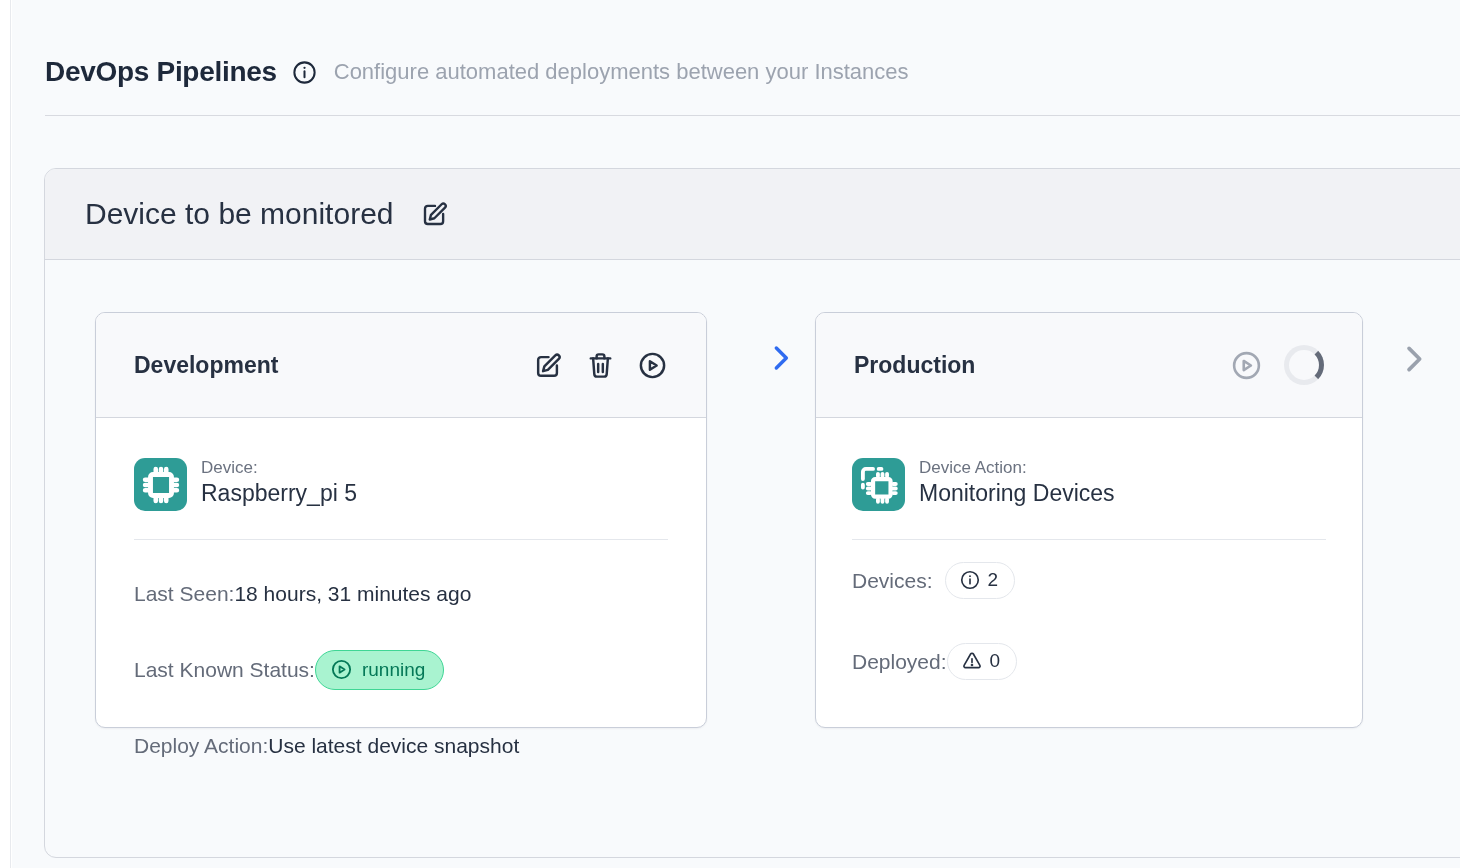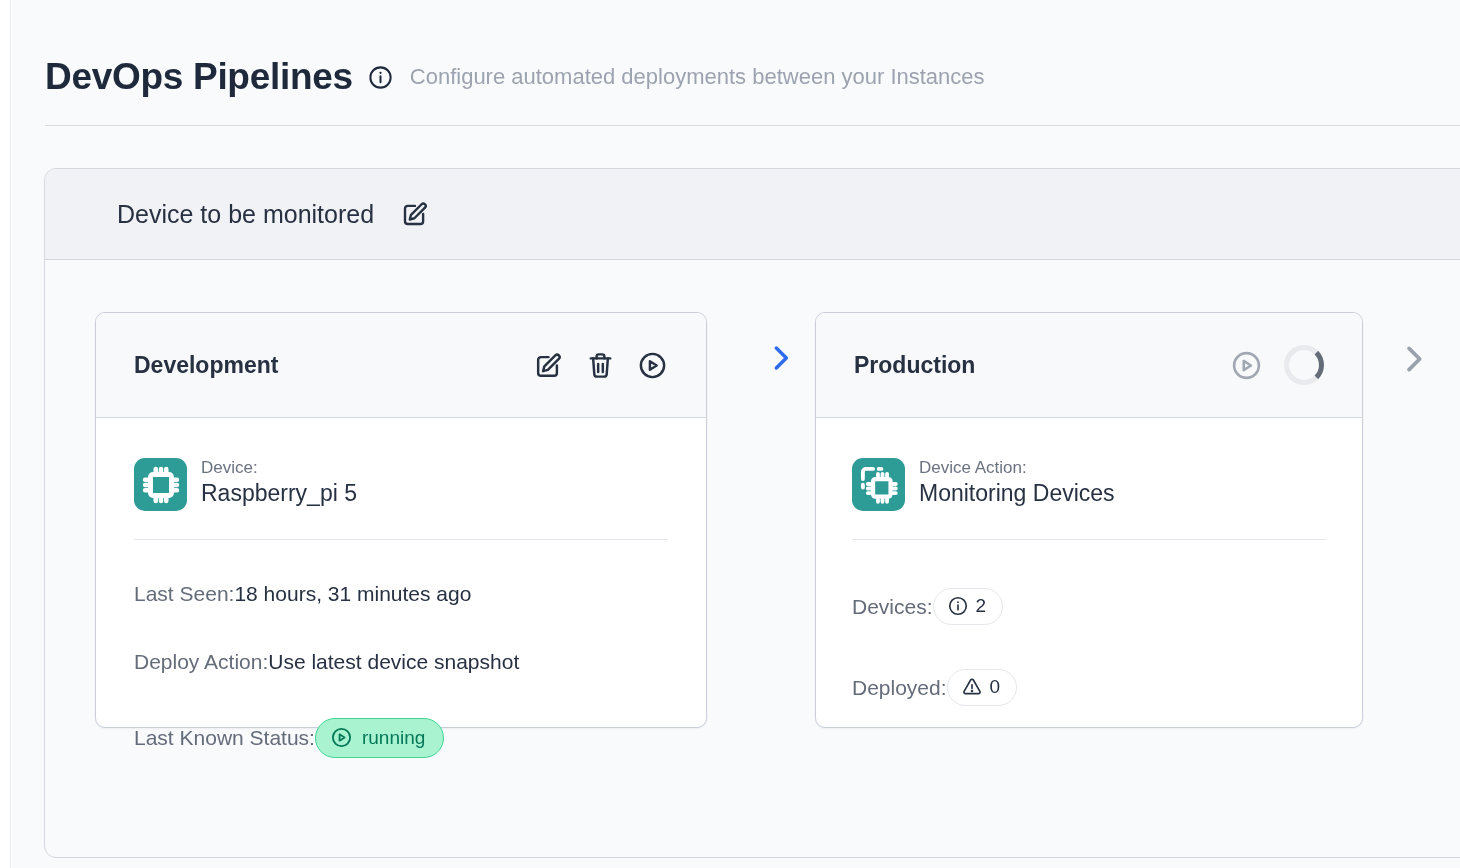--- a/index.html
+++ b/index.html
@@ -9,32 +9,32 @@
     background:#ffffff; overflow:hidden; position:relative;
     color:#273142;
   }
   .left-strip{ position:absolute; left:0; top:0; width:11px; height:100%;
     background:#ffffff; border-right:1px solid #e8eaee; }
   .main{ position:absolute; left:12px; top:0; right:0; bottom:0;
     background:#f8fafc; overflow:hidden; }
 
   
   .page-header{ display:flex; align-items:center; padding:56px 0 0 33px; }
-  .page-title{ font-size:37px; font-weight:700; color:#1e293b; letter-spacing:-0.3px; }
+  .page-title{ font-size:28px; font-weight:700; color:#1e293b; letter-spacing:-0.3px; }
   .page-info{ margin-left:14px; display:flex; align-items:center; }
   .page-info svg{ width:27px; height:27px; color:#1e293b; display:block; }
   .page-subtitle{ margin-left:16px; font-size:22px; color:#9ca3af;text-align:right; }
   .header-rule{ margin:27px 0 0 33px; border:0; border-top:1.5px solid #d8dae0; }
 
   
   .pipeline-panel{ position:absolute; left:32px; top:168px; width:1480px; height:690px;
     border:1.5px solid #d4d7de; border-radius:12px; background:#f8fafc; }
   .panel-header{ height:91px; background:#f1f2f5; border-bottom:1.5px solid #d4d7de;
     border-radius:11px 11px 0 0; display:flex; align-items:center; padding:0 40px; }
-  .panel-title{ font-size:25px; color:#273142;margin-left:32px; }
+  .panel-title{ font-size:30px; color:#273142; }
   .panel-edit{ margin-left:26px; background:none; border:0; cursor:pointer; padding:0; }
   .panel-edit svg{ width:30px; height:30px; color:#273142; display:block; }
   .panel-body{ position:relative; height:596px; }
 
   
   .card{ position:absolute; top:52px; height:416px; background:#ffffff;
     border:1.5px solid #c9ced9; border-radius:10px;
     box-shadow:0 1px 2px rgba(16,24,40,.05); }
   .card-dev{ left:50px; width:612px; }
   .card-prod{ left:770px; width:548px; }
@@ -58,21 +58,21 @@
   .device-meta{ display:flex; flex-direction:column; }
   .device-label{ font-size:17px; color:#6b7280; }
   .device-name{ font-size:23px; color:#273142; margin-top:2px; }
 
   .card-divider{ border:0; border-top:1.5px solid #e4e7ec; margin:28px 0 0 0; }
 
   .info-row{ display:flex; align-items:center; justify-content:flex-start; }
   .row-1{ margin-top:42px; }
   .row-2{ margin-top:44px; }
   .row-3{ margin-top:44px; }
-  .prod-row-1{ margin-top:48px; }
+  .prod-row-1{ margin-top:22px;gap:12px; }
   .prod-row-2{ margin-top:44px; }
   .info-label{ font-size:21px; color:#646b79; }
   .info-value{ font-size:21px; color:#273142; }
 
   .status-pill{ display:inline-flex; align-items:center; gap:9px;
     background:#a9f3d0; border:1.5px solid #3fd695; border-radius:999px;
     padding:7px 18px 8px 14px; color:#047857; font-size:19px; }
   .status-pill svg{ width:23px; height:23px; display:block; }
 
   .count-badge{ display:inline-flex; align-items:center; gap:7px;
@@ -204,35 +204,35 @@
             </span>
           </div>
 
           <hr class="card-divider">
 
           <div class="info-row row-1">
             <span class="info-label">Last Seen:</span>
             <span class="info-value">18 hours, 31 minutes ago</span>
           </div>
 
+          <div class="info-row row-2">
+            <span class="info-label">Last Known Status:</span>
+            <span class="status-pill">
+              <span>
+                <svg viewBox="0 0 24 24">
+                    <use href="#ic-play-circle"></use>
+                  </svg>
+              </span>
+              <span>running</span>
+            </span>
+          </div>
+
           <div class="info-row row-3">
             <span class="info-label">Deploy Action:</span>
             <span class="info-value">Use latest device snapshot</span>
-          </div>
-
-          <div class="info-row row-2">
-            <span class="info-label">Last Known Status:</span>
-            <span class="status-pill">
-              <span>
-                <svg viewBox="0 0 24 24">
-                    <use href="#ic-play-circle"></use>
-                  </svg>
-              </span>
-              <span>running</span>
-            </span>
           </div>
         </div>
       </article>
 
       <span class="flow-arrow">
         <svg viewBox="0 0 24 24">
             <use href="#ic-chevron-right"></use>
           </svg>
       </span>
 

